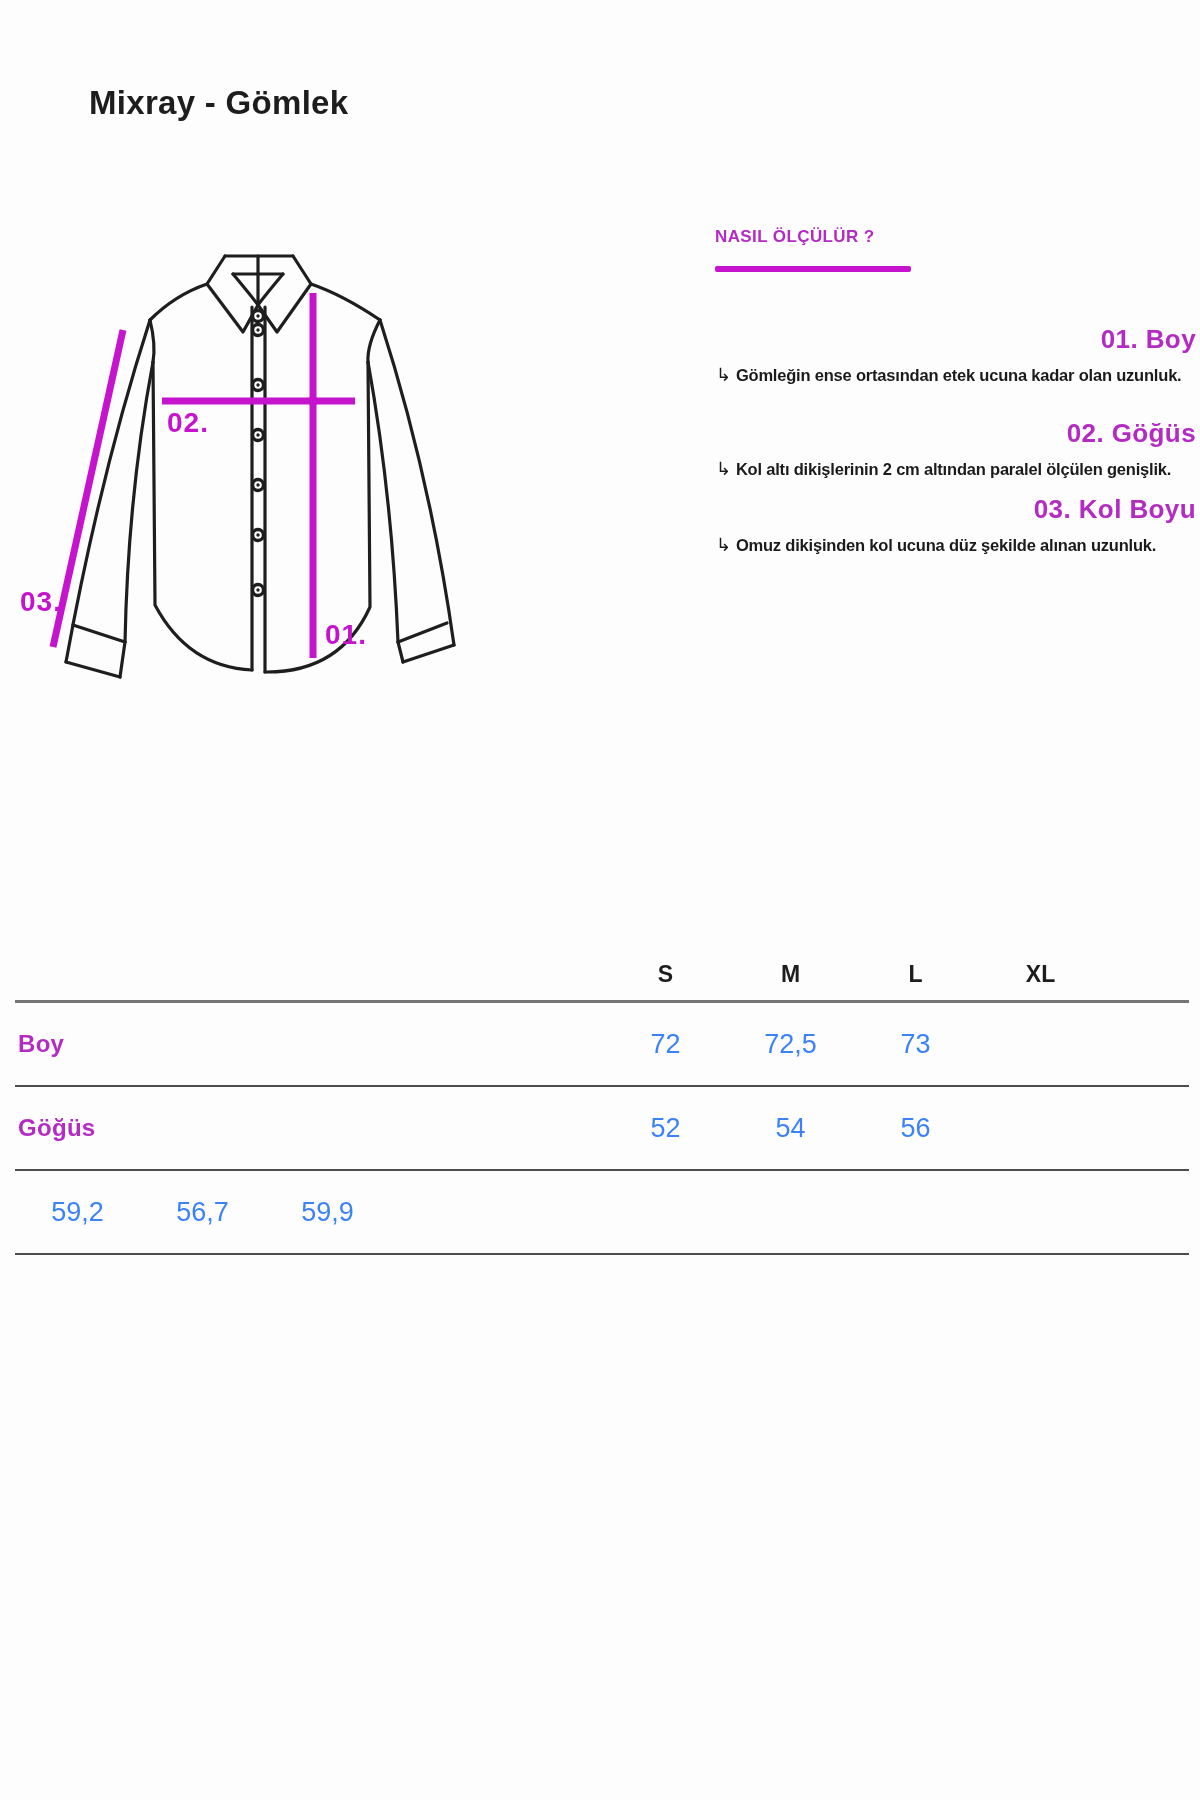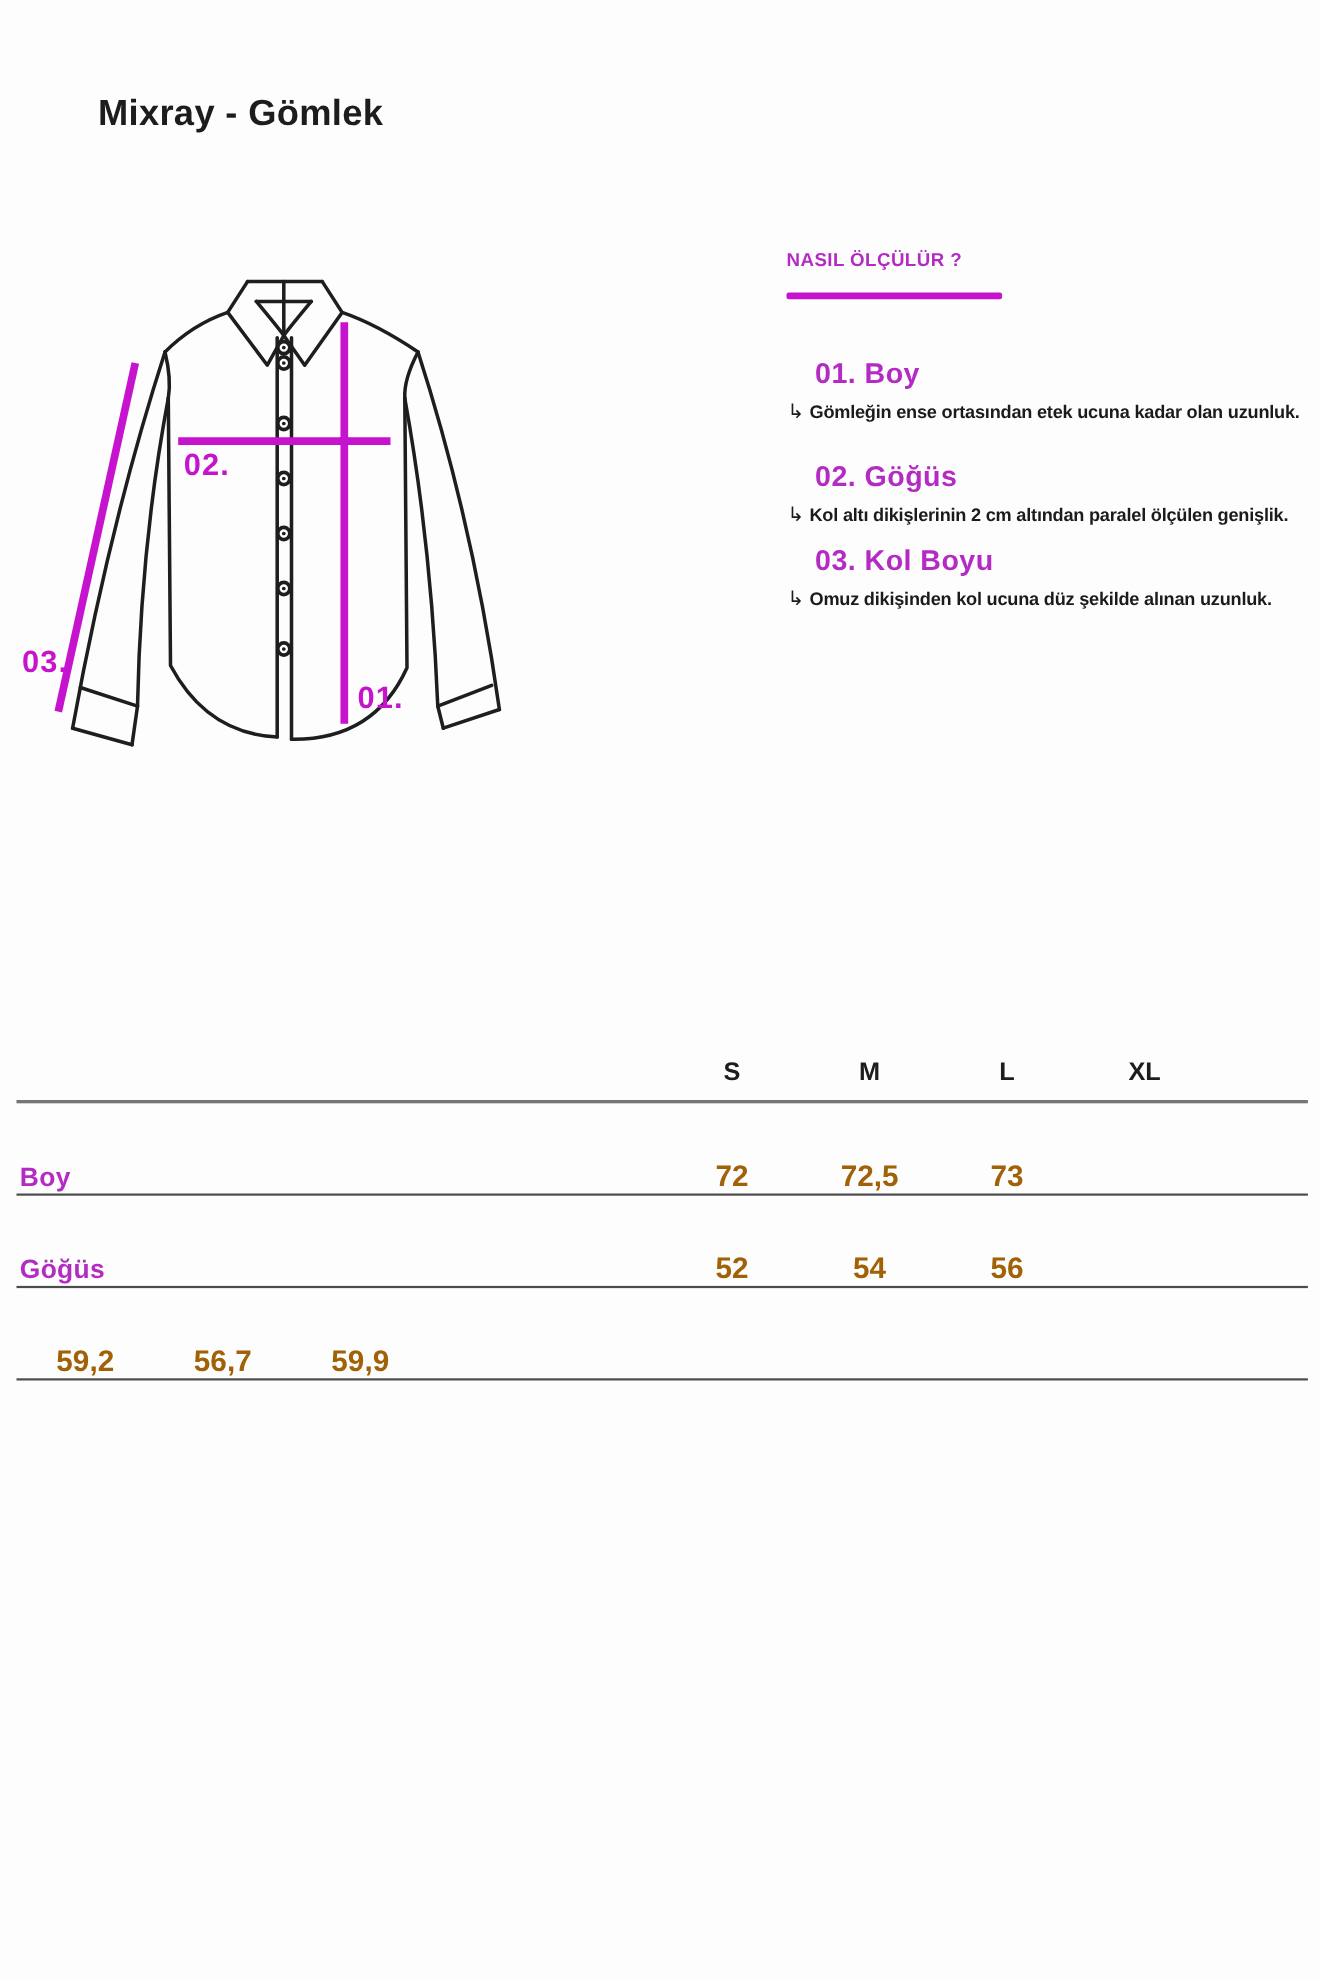--- a/index.html
+++ b/index.html
@@ -29,37 +29,38 @@
     font-size:17px;font-weight:700;letter-spacing:.4px;color:var(--accent-text,#b32bc3);
   }
   .howto-underline{
     position:absolute;left:715px;top:266px;width:196px;height:6px;
     background:var(--accent-line,#c513ce);border-radius:2px;
   }
   .hitem{position:absolute;left:716px;width:480px;}
   .hitem h3{
     margin:0 0 0 25px;font-size:26px;font-weight:700;letter-spacing:.4px;
     color:var(--accent-text,#b32bc3);
+    text-align:right;
   }
   .hitem p{
     margin:9px 0 0 0;font-size:16.5px;font-weight:700;letter-spacing:-.2px;
     white-space:nowrap;color:#1b1b1b;
   }
   .hitem .arrow{font-weight:400;font-size:18px;margin-right:5px;}
   .hitem-1{top:324px;} .hitem-2{top:418px;} .hitem-3{top:494px;}
   
   .sizes{position:absolute;left:15px;top:940px;width:1174px;}
-  .srow{display:flex;align-items:flex-end;height:82px;border-bottom:2px solid var(--divider,#4c4c4c);}
+  .srow{display:flex;align-items:center;height:82px;border-bottom:2px solid var(--divider,#4c4c4c);}
   .srow.shead{height:60px;align-items:flex-end;border-bottom:3px solid #757575;}
   .c{box-sizing:border-box;}
   .c.lab{
     width:588px;padding-left:3px;font-size:24px;font-weight:700;letter-spacing:.3px;
     color:var(--accent-text,#b32bc3);
   }
-  .c.val{width:125px;text-align:center;font-size:27px;font-weight:700;color:#a16207;}
+  .c.val{width:125px;text-align:center;font-size:27px;font-weight:400;color:#3b82f6;}
   .shead .c.val{font-size:23px;font-weight:700;color:#1d1d1d;padding-bottom:12px;}
   
   .logo{
     position:absolute;left:0;top:1702px;width:100%;text-align:center;
     font-family:"Liberation Serif","DejaVu Serif",serif;font-size:48px;letter-spacing:5px;
     white-space:nowrap;
   }
   .logo .lx{color:var(--accent-text,#b43ac0);}
   .logo .lr{color:#141414;}
   .logo .reg{

